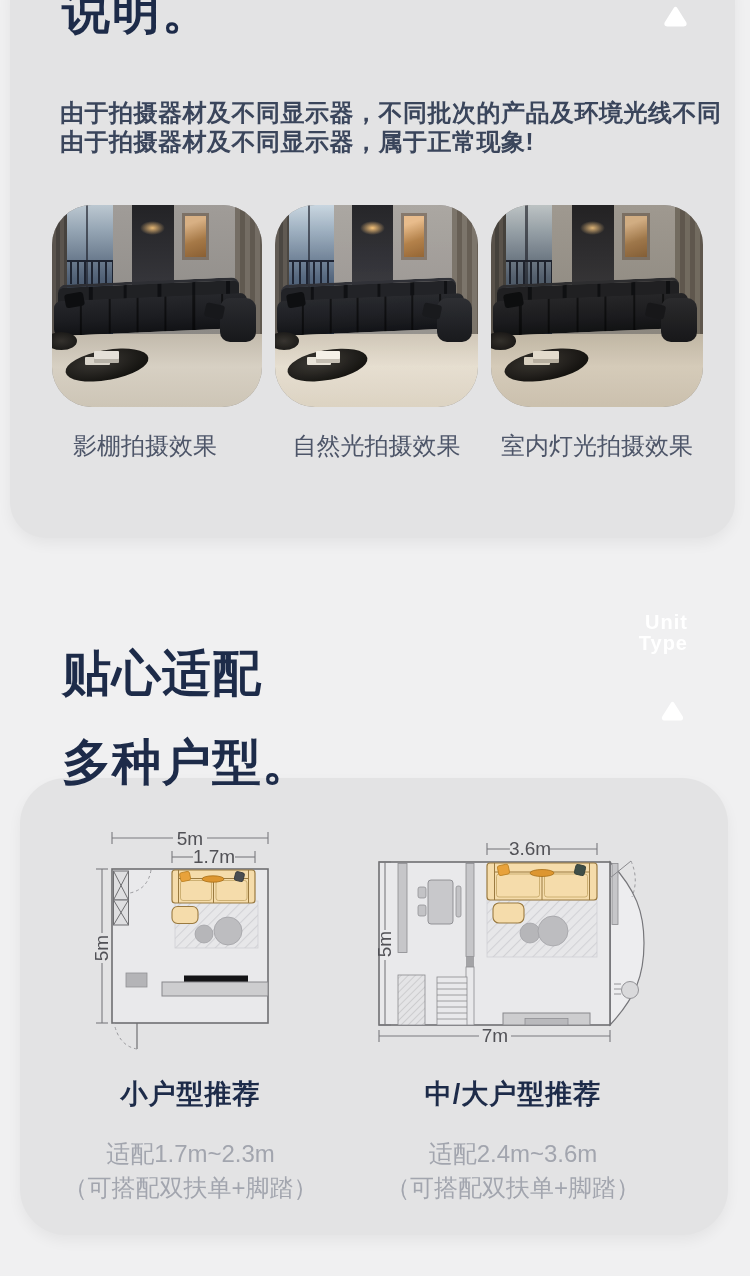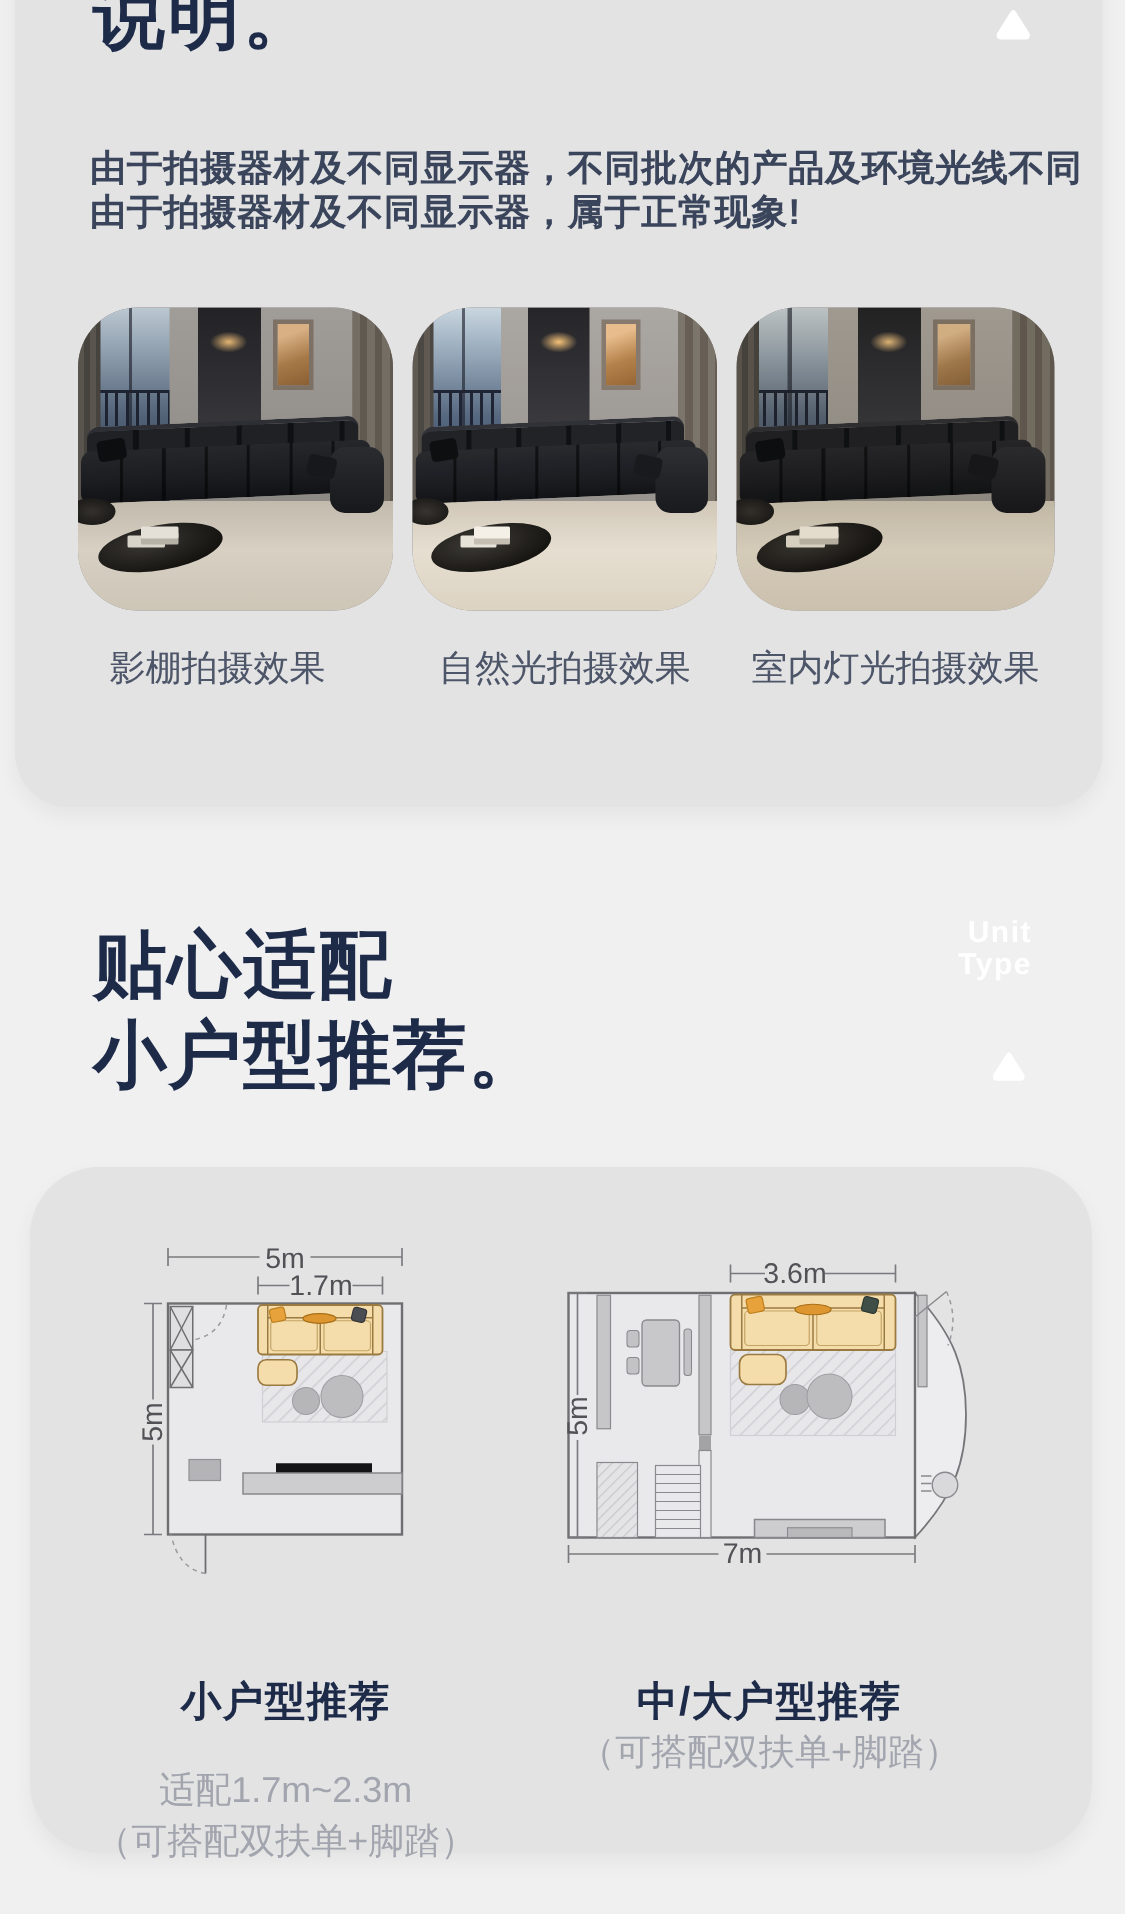--- a/index.html
+++ b/index.html
@@ -60,29 +60,29 @@
     background:radial-gradient(ellipse at 40% 35%,#3b3834,#151411 72%);}
   .books{left:20%;top:72.5%;width:12%;height:3.5%;background:#e4e0d8;border-radius:1px;
     box-shadow:0 4px 0 #b7b2a8,-9px 6px 0 #d9d4ca;}
 
   .caption{position:absolute;top:432px;font-size:24px;line-height:28px;color:#4d5568;text-align:center;}
   .cp1{left:40px;width:210px;} .cp2{left:275px;width:203px;} .cp3{left:491px;width:212px;}
 
   
   .h-unit{position:absolute;left:62px;top:614px;margin:0;font-size:49px;line-height:60px;
           font-weight:800;color:#1d2b49;letter-spacing:1px;}
-  .h-unit span{display:block;}
+  .h-unit span{display:block;margin-top:29px;}
   .watermark{position:absolute;right:62px;top:612px;text-align:right;font-size:20px;line-height:21px;
              font-weight:700;color:#ffffff;letter-spacing:1px;}
   .plan{position:absolute;}
   .plan1{left:85px;top:820px;}
   .plan2{left:372px;top:820px;}
   .plan-label{position:absolute;top:1078px;text-align:center;}
   .pl1{left:52px;width:277px;} .pl2{left:368px;width:290px;}
-  .pl-title{font-size:27px;line-height:32px;font-weight:800;color:#1d2b49;letter-spacing:1px;margin-top:40px;}
+  .pl-title{font-size:27px;line-height:32px;font-weight:800;color:#1d2b49;letter-spacing:1px;}
   .pl-sub{margin-top:29px;font-size:24px;line-height:30px;color:#a2a5ae;}
   .pl-note{margin-top:4px;font-size:24px;line-height:30px;color:#a2a5ae;}
   svg text{font-family:"Liberation Sans","DejaVu Sans",sans-serif;}
 </style>
 </head>
 <body>
 
 <svg width="0" height="0" style="position:absolute" aria-hidden="true">
   <defs>
     <pattern id="hatchA" width="7" height="7" patternUnits="userSpaceOnUse" patternTransform="rotate(45)">
@@ -175,21 +175,21 @@
         <div class="books"></div>
     </div>
   </figure>
 
   <div class="caption cp1">影棚拍摄效果</div>
   <div class="caption cp2">自然光拍摄效果</div>
   <div class="caption cp3">室内灯光拍摄效果</div>
 
   <h2 class="h-unit">
     <span>贴心适配</span>
-    <span>小户型推荐。</span>
+    <span>多种户型。</span>
   </h2>
 
   <div class="watermark">
     <div>Unit</div>
     <div>Type</div>
   </div>
 
   <div class="paw paw-unit">
     <svg viewBox="0 0 24 22" width="25" height="23">
       <path d="M10.5 2.5 C11.3 1.2 12.7 1.2 13.5 2.5 L21.7 15.5 C22.9 17.6 21.9 19.6 19.5 19.6 L4.5 19.6 C2.1 19.6 1.1 17.6 2.3 15.5 Z" fill="#ffffff"></path>
@@ -351,16 +351,17 @@
     <path d="M 259 41 Q 267 59 260 77" fill="none" stroke="#9a9a9e" stroke-width="1" stroke-dasharray="3 3"></path>
   </svg>
 
   <div class="plan-label pl1">
     <div class="pl-title">小户型推荐</div>
     <div class="pl-sub">适配1.7m~2.3m</div>
     <div class="pl-note">（可搭配双扶单+脚踏）</div>
   </div>
   <div class="plan-label pl2">
     <div class="pl-title">中/大户型推荐</div>
+    <div class="pl-sub">适配2.4m~3.6m</div>
     <div class="pl-note">（可搭配双扶单+脚踏）</div>
   </div>
 
 </div>
 
 </body></html>

